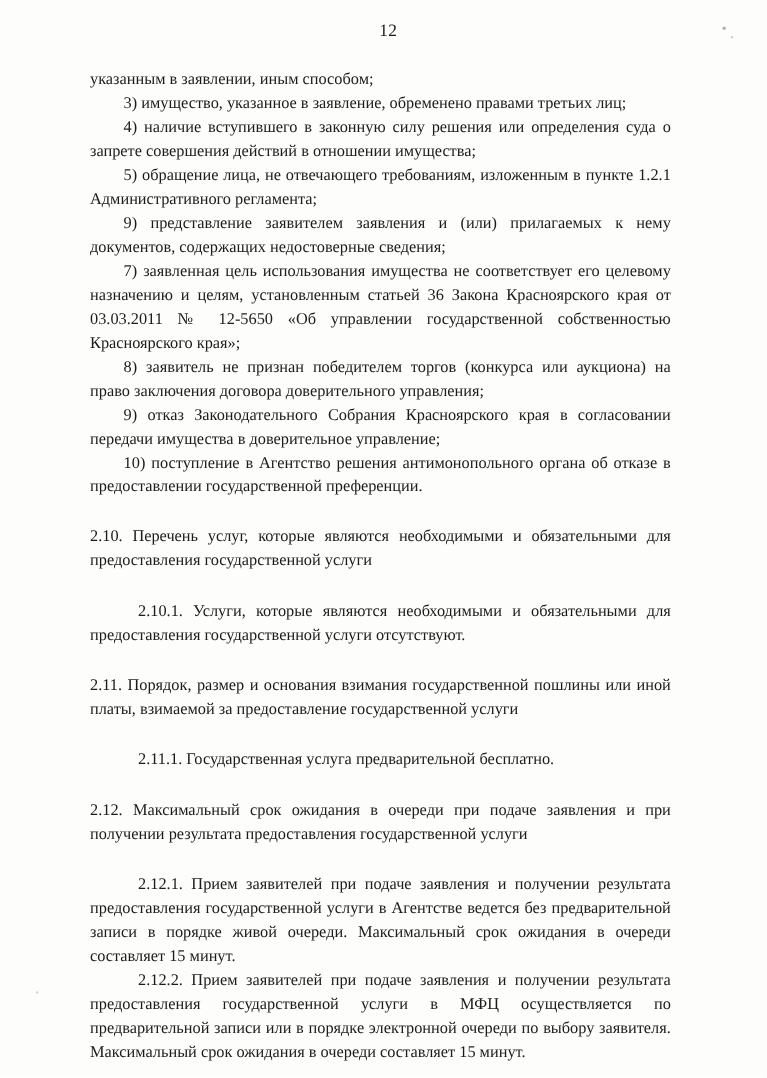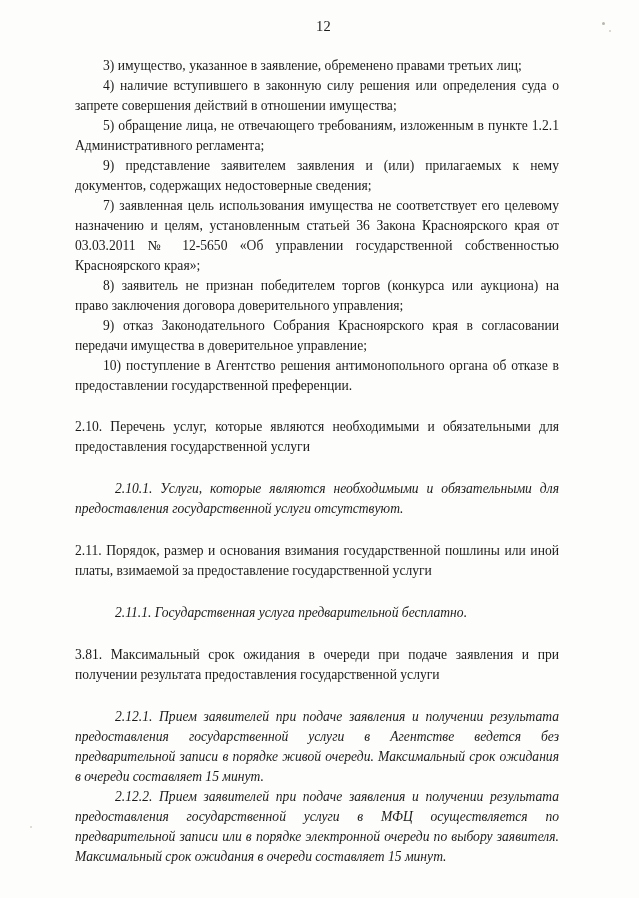--- a/index.html
+++ b/index.html
@@ -51,21 +51,20 @@
     text-justify: inter-word;
   }
   p.item {
     text-indent: 28px;
   }
   p.flush {
     text-indent: 0;
   }
   p.big-indent {
     text-indent: 40px;
-    font-style: italic;
   }
   .heading {
     margin: 0;
     text-indent: 0;
   }
   .gap-md { height: 17px; }
   .gap-lg { height: 22px; }
 </style>
 </head>
 <body>
@@ -73,20 +72,21 @@
 <div class="page">
 
   <div class="page-number">12</div>
 
   <span class="speck speck-1"></span>
   <span class="speck speck-2"></span>
   <span class="speck speck-3"></span>
 
   <div class="content">
 
+    <p class="flush">указанным в заявлении, иным способом;</p>
     <p class="item">3)  имущество, указанное в заявление, обременено правами третьих лиц;</p>
     <p class="item">4) наличие вступившего в законную силу решения или определения суда о запрете совершения действий в отношении имущества;</p>
     <p class="item">5) обращение лица, не отвечающего требованиям, изложенным в пункте 1.2.1 Административного регламента;</p>
     <p class="item">9) представление заявителем заявления и (или) прилагаемых к нему документов, содержащих недостоверные сведения;</p>
     <p class="item">7) заявленная цель использования имущества не соответствует его целевому назначению и целям, установленным статьей 36 Закона Красноярского края от 03.03.2011 № 12-5650 «Об управлении государственной собственностью Красноярского края»;</p>
     <p class="item">8) заявитель не признан победителем торгов (конкурса или аукциона) на право заключения договора доверительного управления;</p>
     <p class="item">9) отказ Законодательного Собрания Красноярского края в согласовании передачи имущества в доверительное управление;</p>
     <p class="item">10) поступление в Агентство решения антимонопольного органа об отказе в предоставлении государственной преференции.</p>
 
     <div class="gap-lg"></div>
@@ -95,21 +95,21 @@
     <div class="gap-lg"></div>
     <p class="big-indent">2.10.1.  Услуги,  которые  являются  необходимыми  и  обязательными  для предоставления государственной услуги отсутствуют.</p>
 
     <div class="gap-lg"></div>
     <p class="heading">2.11. Порядок, размер и основания взимания государственной пошлины или иной платы, взимаемой за предоставление государственной услуги</p>
 
     <div class="gap-lg"></div>
     <p class="big-indent">2.11.1. Государственная услуга предварительной бесплатно.</p>
 
     <div class="gap-lg"></div>
-    <p class="heading">3.81. Максимальный срок ожидания в очереди при подаче заявления и при получении результата предоставления государственной услуги</p>
+    <p class="heading">2.12. Максимальный срок ожидания в очереди при подаче заявления и при получении результата предоставления государственной услуги</p>
 
     <div class="gap-lg"></div>
     <p class="big-indent">2.12.1. Прием заявителей при подаче заявления и получении результата предоставления  государственной  услуги  в  Агентстве  ведется  без предварительной записи в порядке живой очереди. Максимальный срок ожидания в очереди составляет 15 минут.</p>
 
     <p class="big-indent">2.12.2. Прием заявителей при подаче заявления и получении результата предоставления  государственной  услуги  в  МФЦ  осуществляется по предварительной записи или в порядке электронной очереди по выбору заявителя. Максимальный срок ожидания в очереди составляет 15 минут.</p>
 
     <div class="gap-md"></div>
 
   </div>
 </div>

